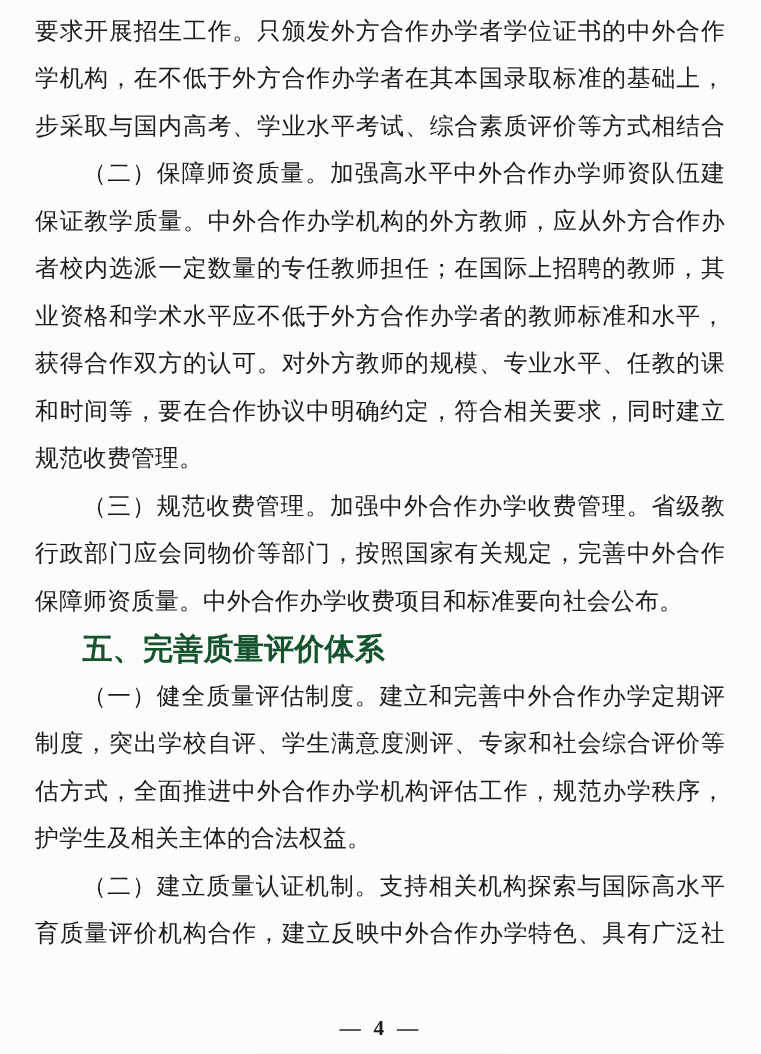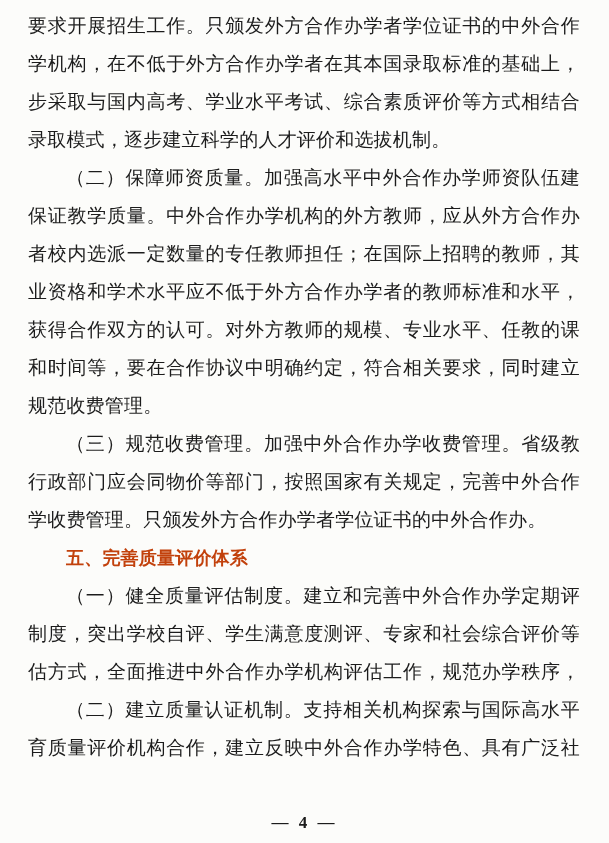--- a/index.html
+++ b/index.html
@@ -31,24 +31,24 @@
   }
   .ln.end {
     text-align-last: left;
   }
   .ln.ind {
     text-indent: 38px;
   }
   .ln.heading {
     font-family: "Liberation Sans", "DejaVu Sans", sans-serif;
     font-weight: bold;
-    font-size: 18px;
+    font-size: 24px;
     text-align-last: left;
     text-indent: 38px;
-    color: #c2410c;
+    color: #14532d;
   }
   .footer {
     position: absolute;
     left: 0;
     right: 0;
     bottom: 5px;
     height: 30px;
     line-height: 30px;
     text-align: center;
     font-size: 17px;
@@ -59,45 +59,45 @@
 </style>
 </head>
 <body>
 
 <div class="page">
 
   <div>
     <div class="ln">要求开展招生工作。只颁发外方合作办学者学位证书的中外合作办</div>
     <div class="ln">学机构，在不低于外方合作办学者在其本国录取标准的基础上，逐</div>
     <div class="ln">步采取与国内高考、学业水平考试、综合素质评价等方式相结合的</div>
-    <div class="ln end">录取模式，逐步建立科学的人才评价和选拔机制。</div>
   </div>
 
   <div>
     <div class="ln ind">（二）保障师资质量。加强高水平中外合作办学师资队伍建设，</div>
     <div class="ln">保证教学质量。中外合作办学机构的外方教师，应从外方合作办学</div>
     <div class="ln">者校内选派一定数量的专任教师担任；在国际上招聘的教师，其职</div>
     <div class="ln">业资格和学术水平应不低于外方合作办学者的教师标准和水平，并</div>
     <div class="ln">获得合作双方的认可。对外方教师的规模、专业水平、任教的课程</div>
     <div class="ln">和时间等，要在合作协议中明确约定，符合相关要求，同时建立监</div>
     <div class="ln end">规范收费管理。</div>
   </div>
 
   <div>
     <div class="ln ind">（三）规范收费管理。加强中外合作办学收费管理。省级教育</div>
     <div class="ln">行政部门应会同物价等部门，按照国家有关规定，完善中外合作办</div>
-    <div class="ln end">学收费管理。只颁发外方合作办学者学位证书的中外合作办。</div>
+    <div class="ln end">保障师资质量。中外合作办学收费项目和标准要向社会公布。</div>
   </div>
 
   <div class="ln heading">五、完善质量评价体系</div>
 
   <div>
     <div class="ln ind">（一）健全质量评估制度。建立和完善中外合作办学定期评估</div>
     <div class="ln">制度，突出学校自评、学生满意度测评、专家和社会综合评价等评</div>
     <div class="ln">估方式，全面推进中外合作办学机构评估工作，规范办学秩序，维</div>
+    <div class="ln end">护学生及相关主体的合法权益。</div>
   </div>
 
   <div>
     <div class="ln ind">（二）建立质量认证机制。支持相关机构探索与国际高水平教</div>
     <div class="ln">育质量评价机构合作，建立反映中外合作办学特色、具有广泛社会</div>
   </div>
 
   <div class="footer">— 4 —</div>
 
 </div>

